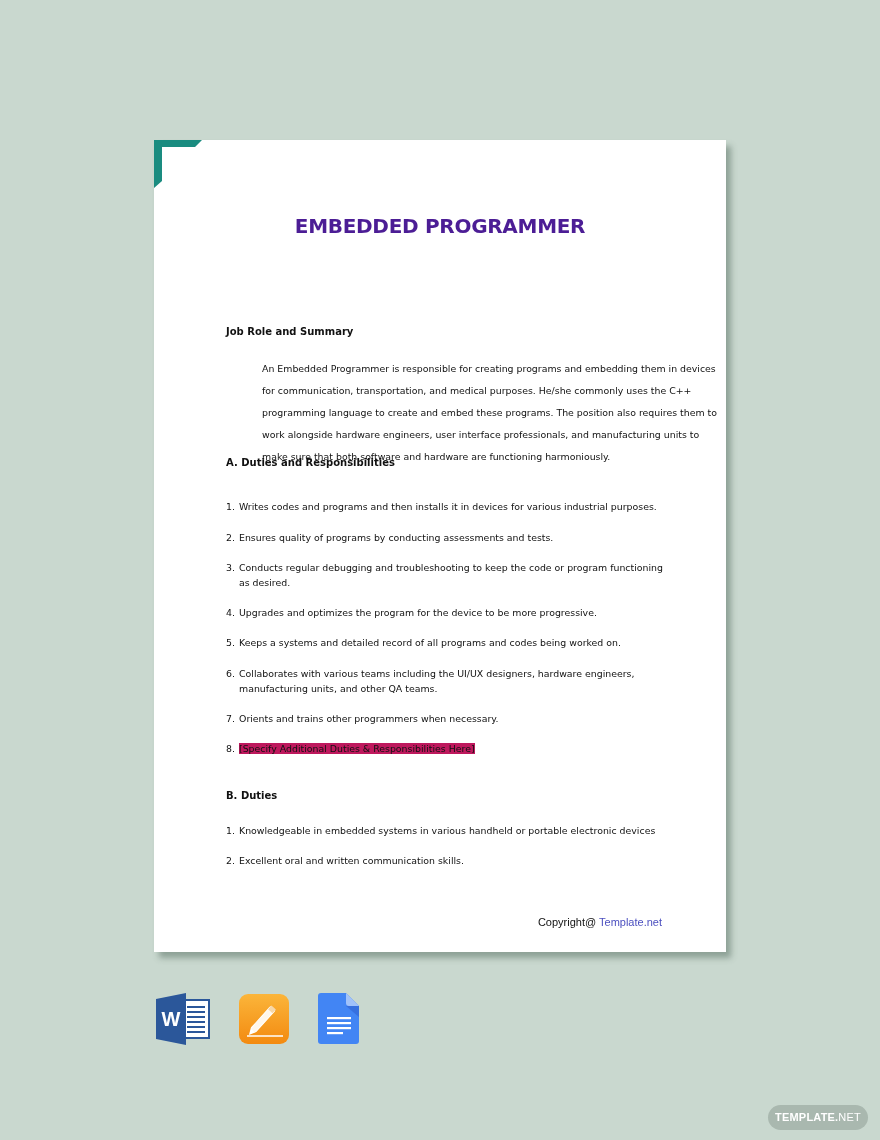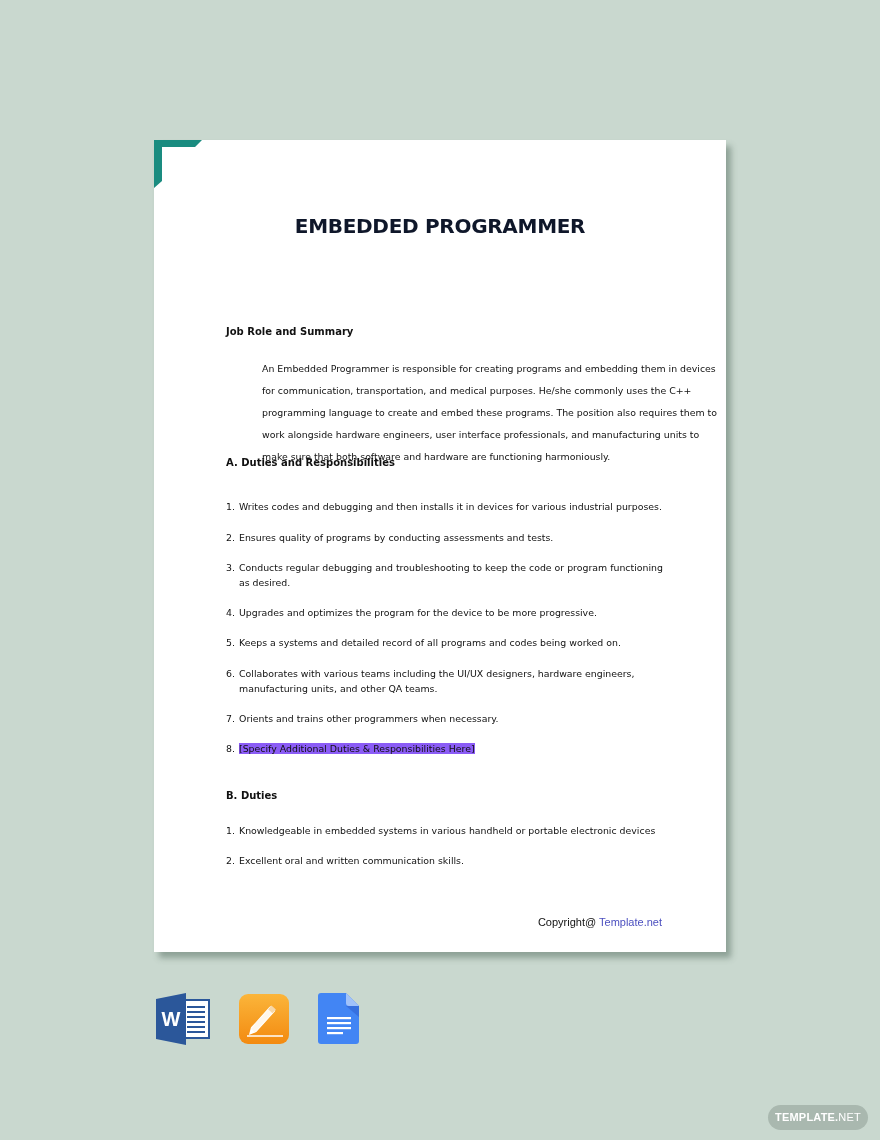--- a/index.html
+++ b/index.html
@@ -14,39 +14,39 @@
     position: absolute;
     left: 154px; top: 140px;
     width: 572px; height: 812px;
     background: #ffffff;
     box-shadow: 5px 6px 6px rgba(70, 95, 82, 0.45);
   }
   .corner { position: absolute; left: 0; top: 0; width: 48px; height: 48px; }
   .title {
     position: absolute; left: 0; right: 0; top: 70px;
     text-align: center;
-    color: #0f172a;
+    color: #4c1d95;
     font-family: "DejaVu Sans", sans-serif;
     font-weight: bold;
     font-size: 20px;
     line-height: 33px;
     letter-spacing: -0.3px;
   }
   .content {
     position: absolute; left: 72px; width: 455px; top: 185px;
     color: #111;
     font-family: "DejaVu Sans", sans-serif;
     font-size: 9.4px;
   }
   .h { font-weight: bold; font-size: 10px; position: absolute; left: 0; white-space: nowrap; }
   .para { position: absolute; left: 4px; width: 455px; line-height: 22px; margin-left: 32px; }
   .li { position: absolute; left: 0; width: 450px; line-height: 15px; display: flex; }
   .li .num { width: 13px; flex: none; }
   .li .txt { flex: 1; }
-  .hl { background: #8b5cf6; }
+  .hl { background: #be185d; }
   .copyright {
     position: absolute; right: 64px; top: 776px;
     font-size: 11px; color: #111; white-space: nowrap;
   }
   .copyright .link { color: #4b4fbf; }
   .icon { position: absolute; top: 0; }
   .badge {
     position: absolute; left: 768px; top: 1105px;
     width: 100px; height: 25px; border-radius: 13px;
     background: #a9b8af;
@@ -69,21 +69,21 @@
   </div>
 
   <div class="content">
     <div class="h" style="top:1px;">Job Role and Summary</div>
     <div class="para" style="top:33px;">An Embedded Programmer is responsible for creating programs and embedding them in devices for communication, transportation, and medical purposes. He/she commonly uses the C++ programming language to create and embed these programs. The position also requires them to work alongside hardware engineers, user interface professionals, and manufacturing units to make sure that both software and hardware are functioning harmoniously.</div>
 
     <div class="h" style="top:132px;">A. Duties and Responsibilities</div>
 
     <div class="li" style="top:174px;">
       <span class="num">1.</span>
-      <span class="txt">Writes codes and debugging and then installs it in devices for various industrial purposes.</span>
+      <span class="txt">Writes codes and programs and then installs it in devices for various industrial purposes.</span>
     </div>
     <div class="li" style="top:205px;">
       <span class="num">2.</span>
       <span class="txt">Ensures quality of programs by conducting assessments and tests.</span>
     </div>
     <div class="li" style="top:235px;">
       <span class="num">3.</span>
       <span class="txt">Conducts regular debugging and troubleshooting to keep the code or program functioning as desired.</span>
     </div>
     <div class="li" style="top:280px;">

